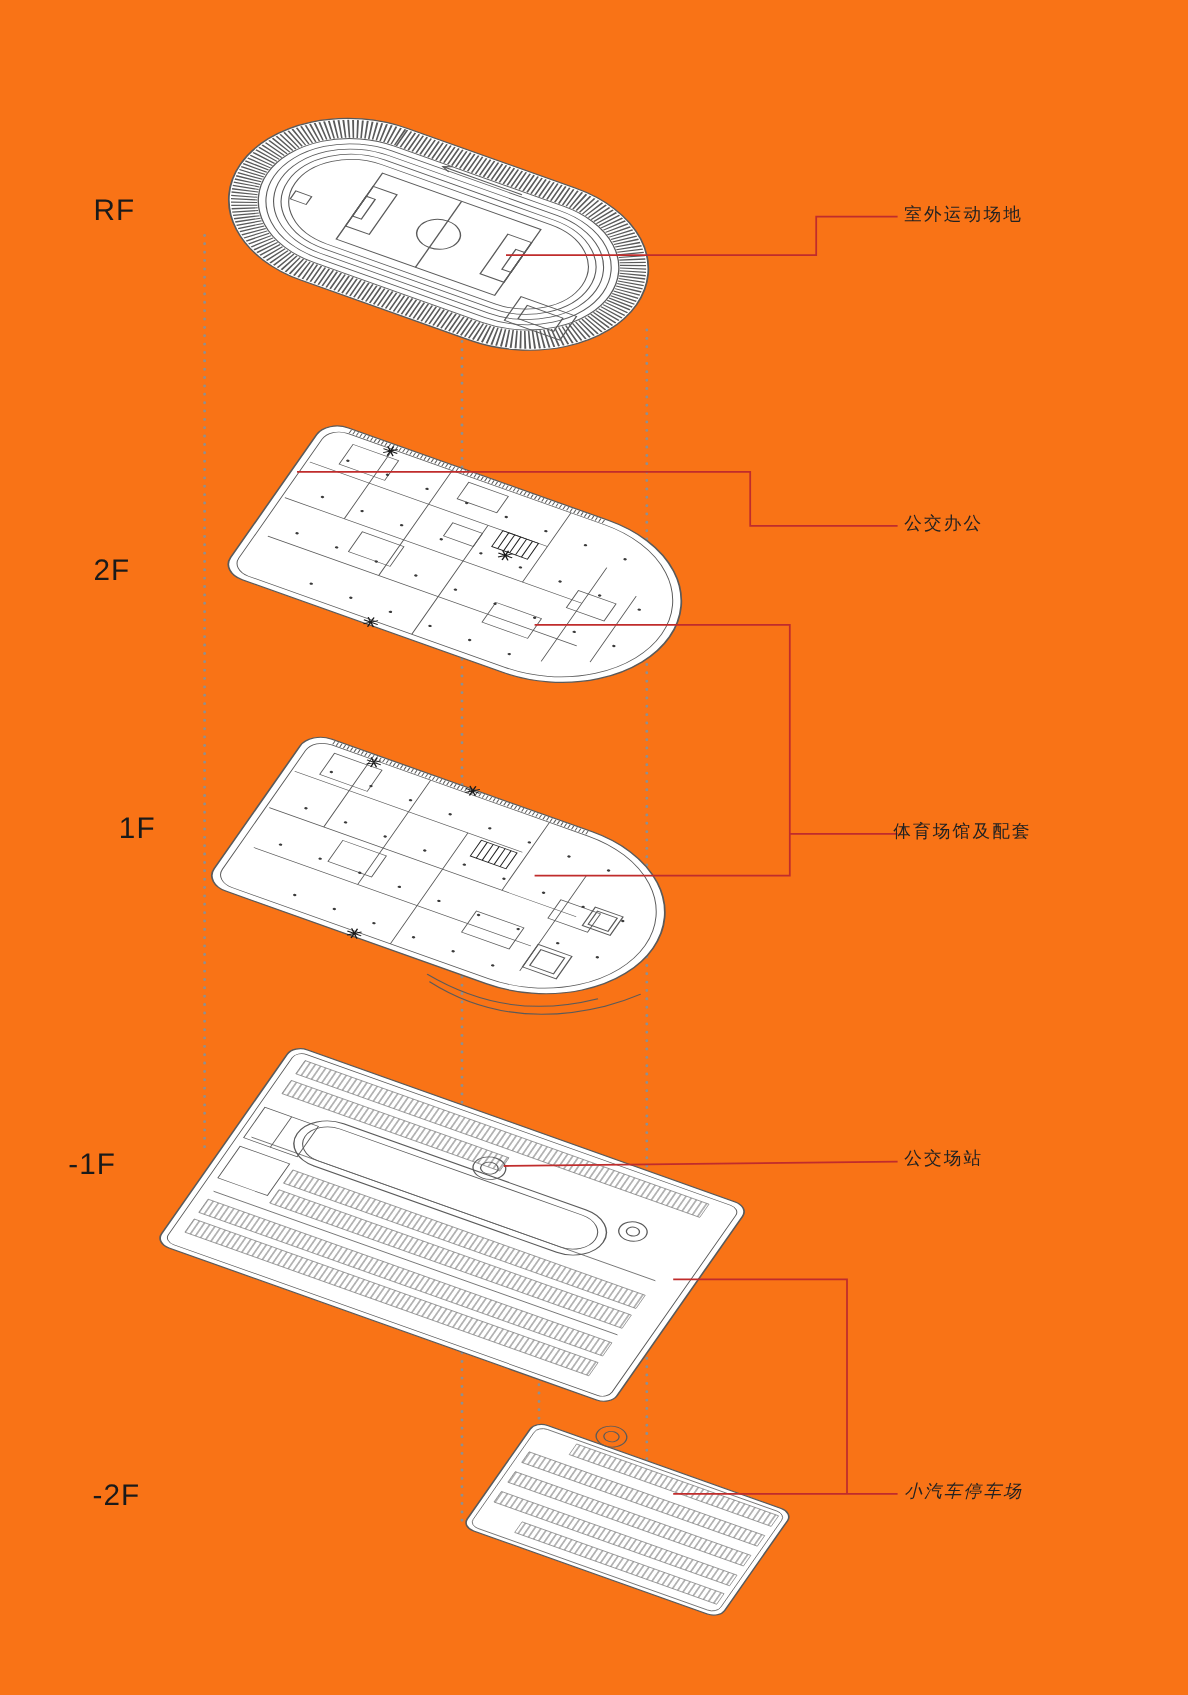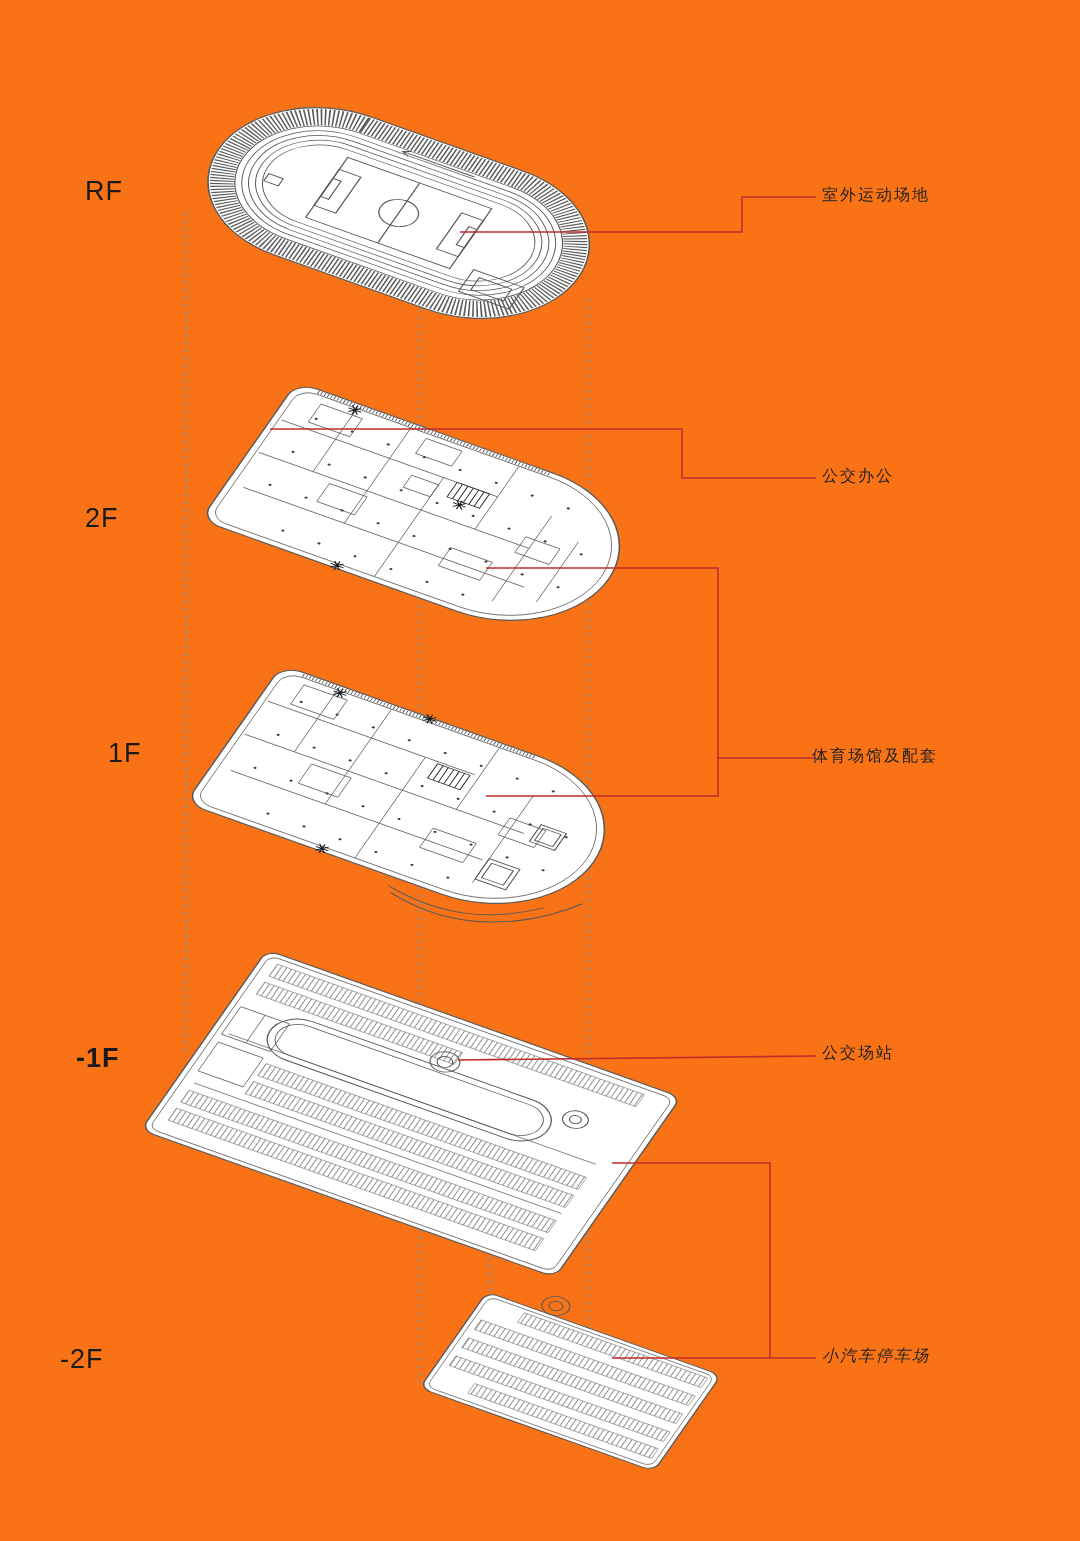--- a/index.html
+++ b/index.html
@@ -177,22 +177,22 @@
       <polyline points="816,478 682,478 682,429 270,429"></polyline>
       <path d="M486 568 H718 V796 H486 M718 758 H816"></path>
       <polyline points="816,1056 458,1060"></polyline>
       <path d="M612 1163 H770 V1358 M612 1358 H816"></path>
     </g>
   </svg>
 
   <div class="floor-label" style="left:85px;top:176px;">RF</div>
   <div class="floor-label" style="left:85px;top:458px;margin-top:45px;">2F</div>
   <div class="floor-label" style="left:85px;top:738px;margin-left:23px;">1F</div>
-  <div class="floor-label" style="left:76px;top:1043px;font-weight:bold;">-1F</div>
-  <div class="floor-label" style="left:60px;top:1344px;">-2F</div>
+  <div class="floor-label" style="left:62px;top:1043px;">-1F</div>
+  <div class="floor-label" style="left:84px;top:1344px;">-2F</div>
 
   <div class="annotation-label" style="left:822px;top:185px;">室外运动场地</div>
   <div class="annotation-label" style="left:822px;top:466px;">公交办公</div>
   <div class="annotation-label" style="left:812px;top:746px;">体育场馆及配套</div>
   <div class="annotation-label" style="left:822px;top:1043px;text-align:center;">公交场站</div>
   <div class="annotation-label" style="left:822px;top:1346px;font-style:italic;">小汽车停车场</div>
 
 </div>
 
 </body></html>

